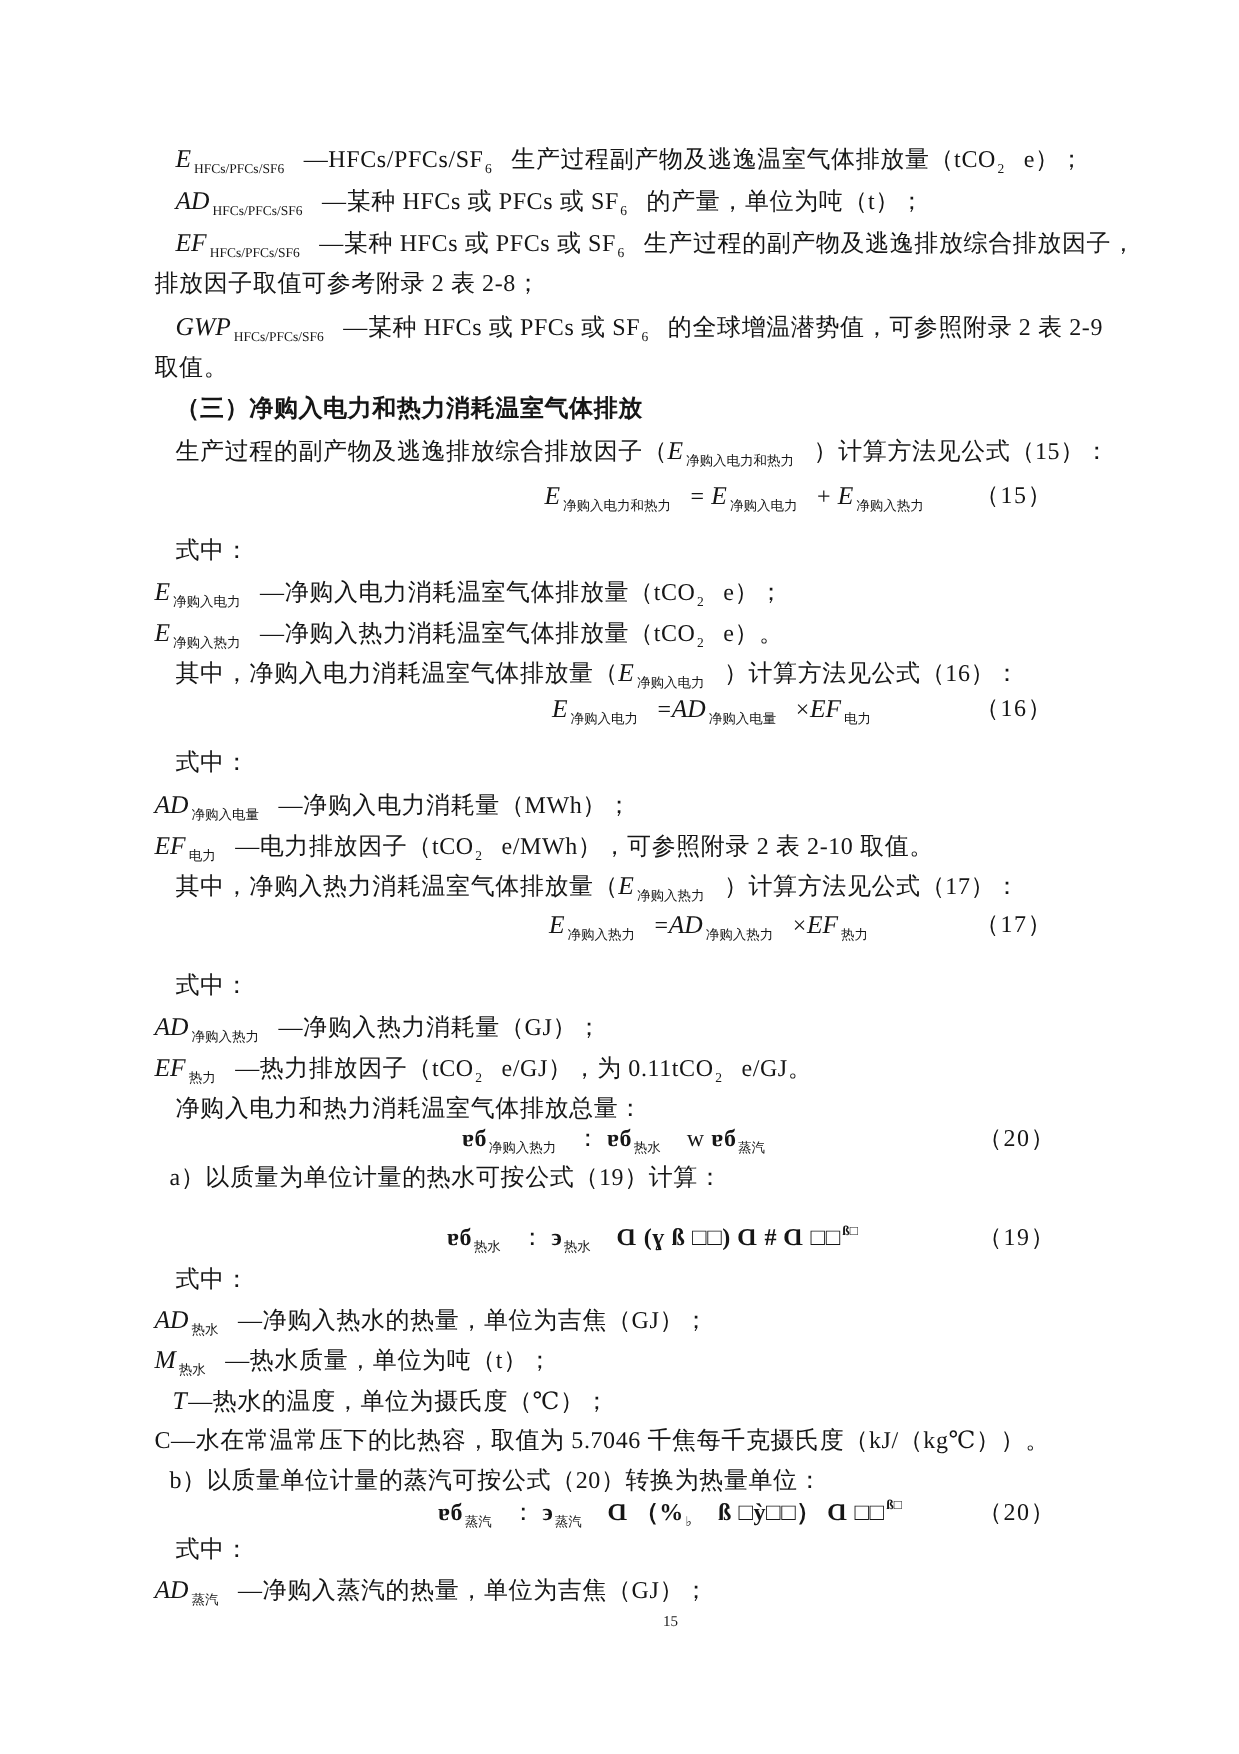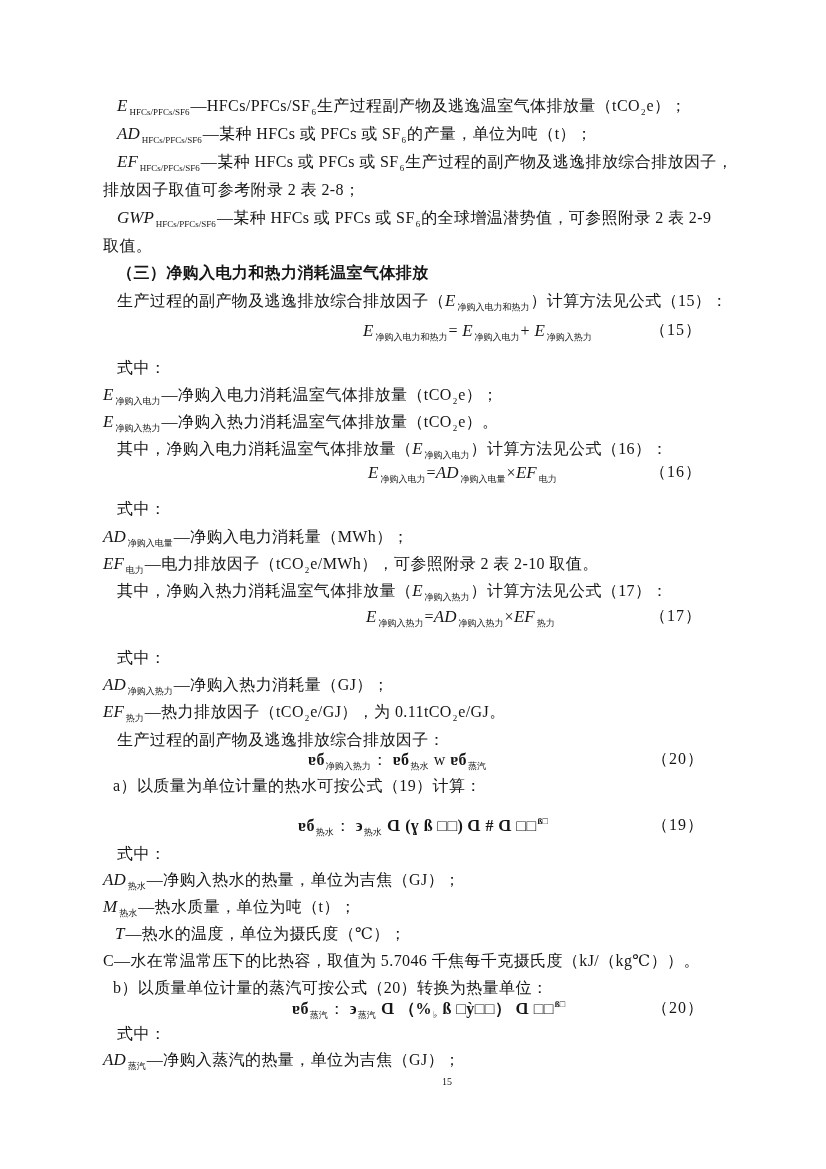--- a/index.html
+++ b/index.html
@@ -17,21 +17,21 @@
     font-size:16px;
     line-height:22px;
     letter-spacing:0.4px;
   }
   .line sub {
     font-size:9px;
     letter-spacing:0;
     vertical-align:baseline;
     position:relative;
     top:4px;
-    margin:0 1px 0 1px;
+    margin:0 13px 0 1px;
     text-align:center;
   }
   .line sup {
     font-size:9px;
     letter-spacing:0;
     vertical-align:baseline;
     position:relative;
     top:-7px;
     margin:0 1px;
   }
@@ -78,21 +78,21 @@
       <span class="formula-number" style="top: 462px; left: 650px;">（16）</span>
       <div class="line" style="top: 498px; left: 117px;"><span>式中：</span></div>
       <div class="line" style="top: 526px; left: 103px;"><span class="var">AD</span><sub>净购入电量</sub><span>—净购入电力消耗量（MWh）；</span></div>
       <div class="line" style="top: 553px; left: 103px;"><span class="var">EF</span><sub>电力</sub><span>—电力排放因子（tCO</span><sub>2</sub><span>e/MWh），可参照附录 2 表 2-10 取值。</span></div>
       <div class="line" style="top: 580px; left: 117px;"><span>其中，净购入热力消耗温室气体排放量（</span><span class="var">E</span><sub>净购入热力</sub><span>）计算方法见公式（17）：</span></div>
       <div class="line" style="top: 606px; left: 366px;"><span class="var">E</span><sub>净购入热力</sub><span>=</span><span class="var">AD</span><sub>净购入热力</sub><span>×</span><span class="var">EF</span><sub>热力</sub></div>
       <span class="formula-number" style="top: 606px; left: 650px;">（17）</span>
       <div class="line" style="top: 647px; left: 117px;"><span>式中：</span></div>
       <div class="line" style="top: 674px; left: 103px;"><span class="var">AD</span><sub>净购入热力</sub><span>—净购入热力消耗量（GJ）；</span></div>
       <div class="line" style="top: 701px; left: 103px;"><span class="var">EF</span><sub>热力</sub><span>—热力排放因子（tCO</span><sub>2</sub><span>e/GJ），为 0.11tCO</span><sub>2</sub><span>e/GJ。</span></div>
-      <div class="line" style="top: 729px; left: 117px;"><span>生产过程的副产物及逃逸排放综合排放因子：</span></div>
+      <div class="line" style="top: 729px; left: 117px;"><span>净购入电力和热力消耗温室气体排放总量：</span></div>
       <div class="line" style="top: 749px; left: 308px;"><span class="bold">ɐб</span><sub>净购入热力</sub><span>： </span><span class="bold">ɐб</span><sub>热水</sub><span> w </span><span class="bold">ɐб</span><sub>蒸汽</sub></div>
       <span class="formula-number" style="top: 749px; left: 652px;">（20）</span>
       <div class="line" style="top: 775px; left: 113px;"><span>a）以质量为单位计量的热水可按公式（19）计算：</span></div>
       <div class="line" style="top: 815px; left: 298px;"><span class="bold">ɐб</span><sub>热水</sub><span>： </span><span class="bold">϶</span><sub>热水</sub><span class="bold"> Ɑ (ɣ ß □□) Ɑ # Ɑ □□</span><sup class="bold">ß□</sup></div>
       <span class="formula-number" style="top: 815px; left: 652px;">（19）</span>
       <div class="line" style="top: 843px; left: 117px;"><span>式中：</span></div>
       <div class="line" style="top: 869px; left: 103px;"><span class="var">AD</span><sub>热水</sub><span>—净购入热水的热量，单位为吉焦（GJ）；</span></div>
       <div class="line" style="top: 896px; left: 103px;"><span class="var">M</span><sub>热水</sub><span>—热水质量，单位为吨（t）；</span></div>
       <div class="line" style="top: 923px; left: 115px;"><span class="var">T</span><span>—热水的温度，单位为摄氏度（℃）；</span></div>
       <div class="line" style="top: 950px; left: 103px;"><span>C—水在常温常压下的比热容，取值为 5.7046 千焦每千克摄氏度（kJ/（kg℃））。</span></div>

